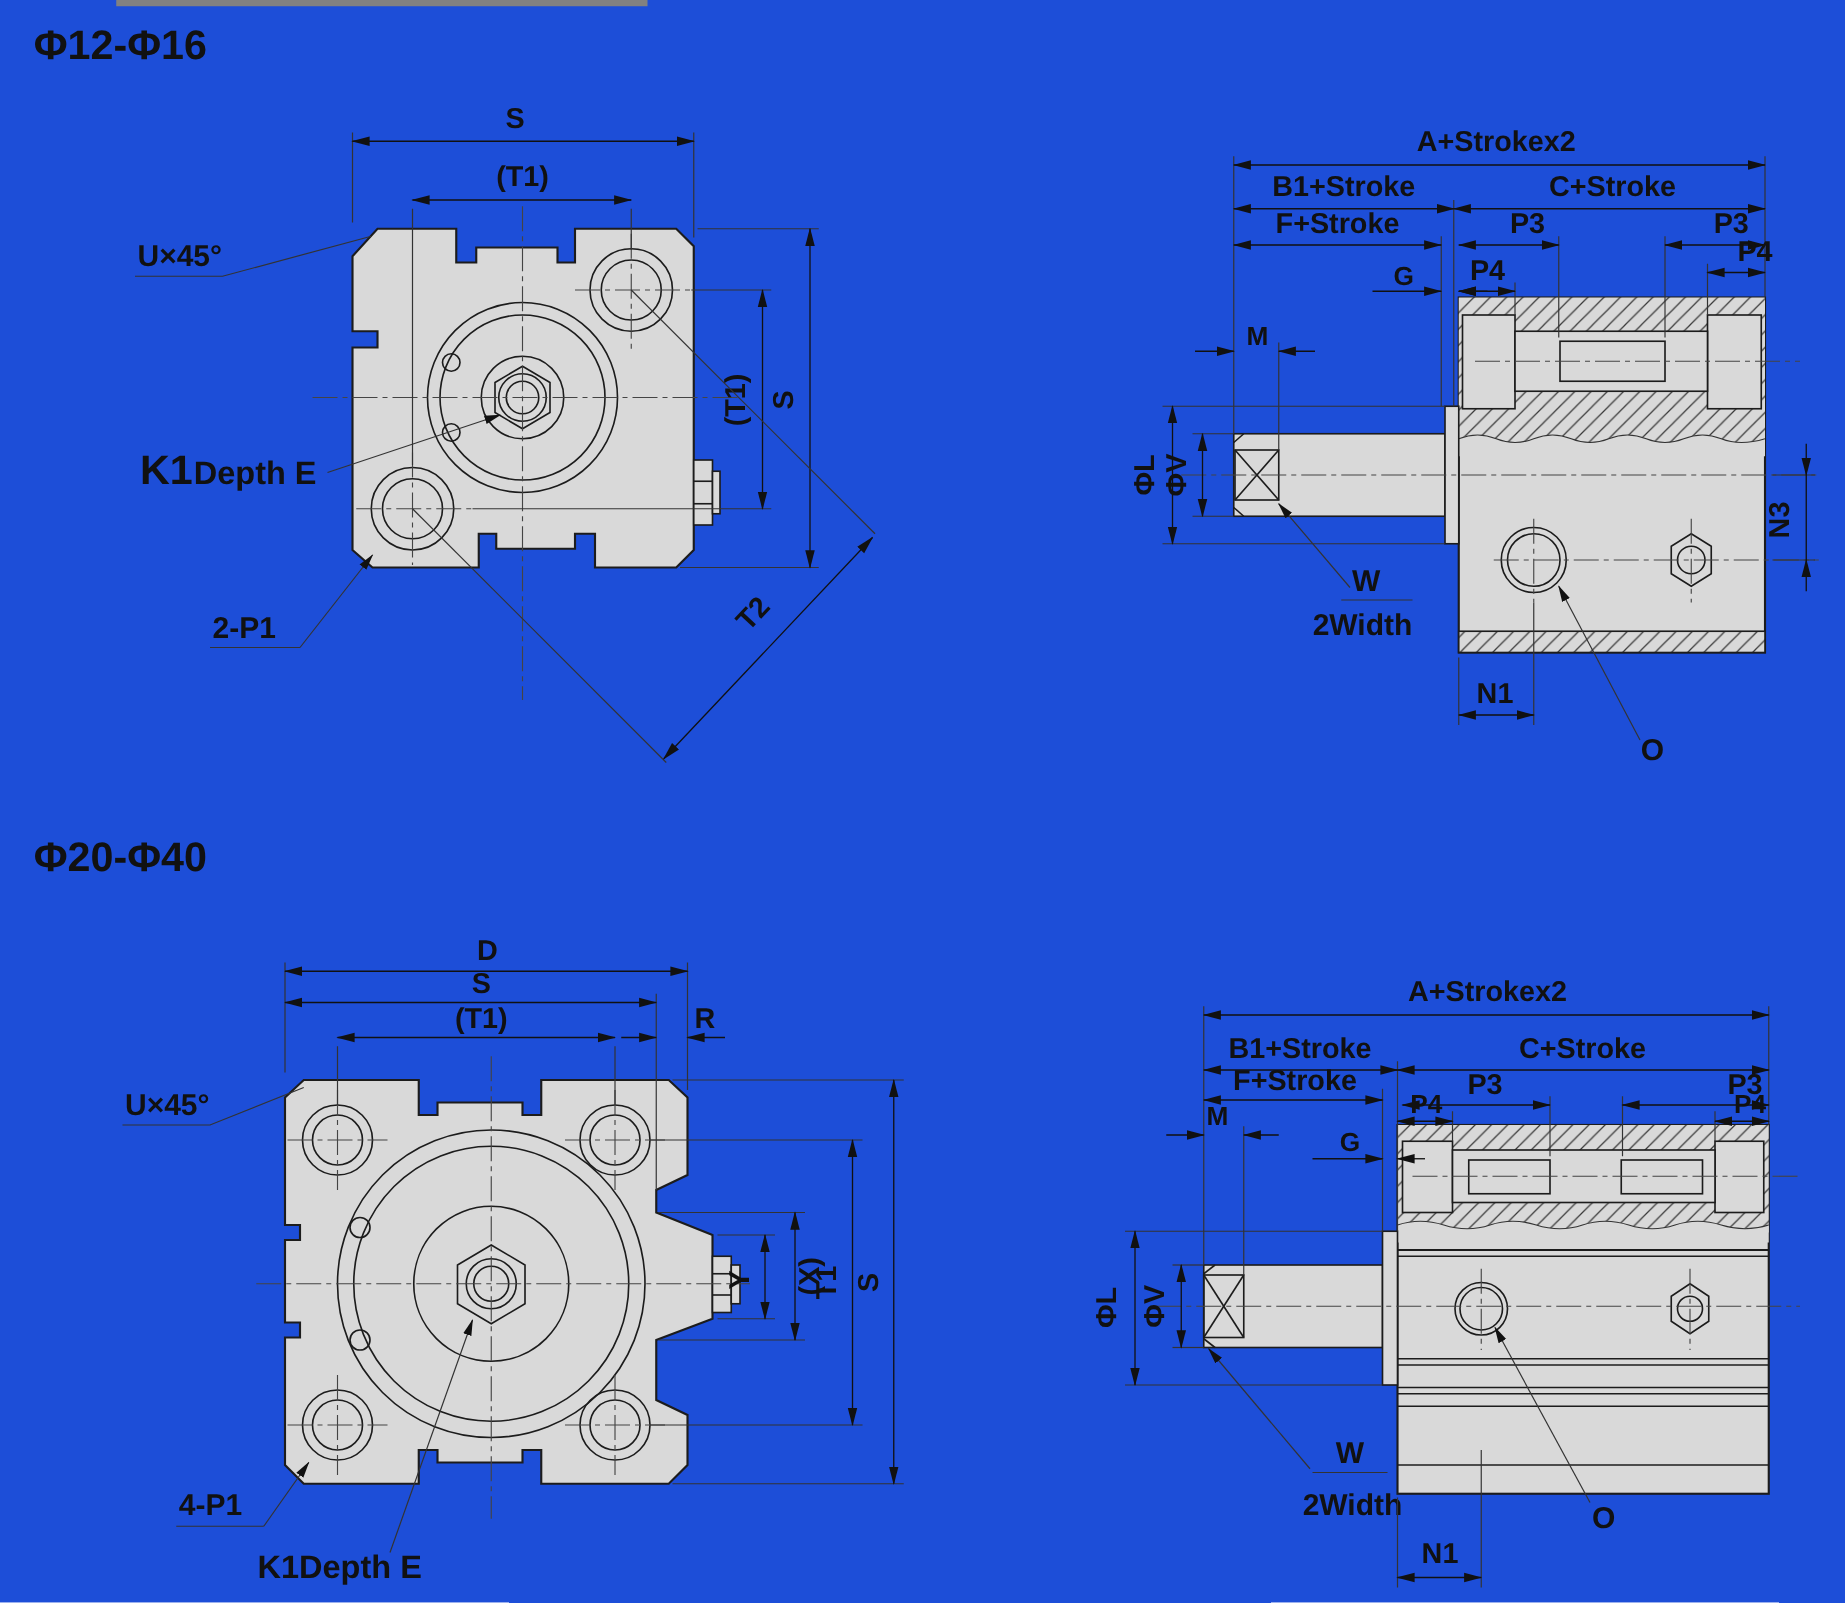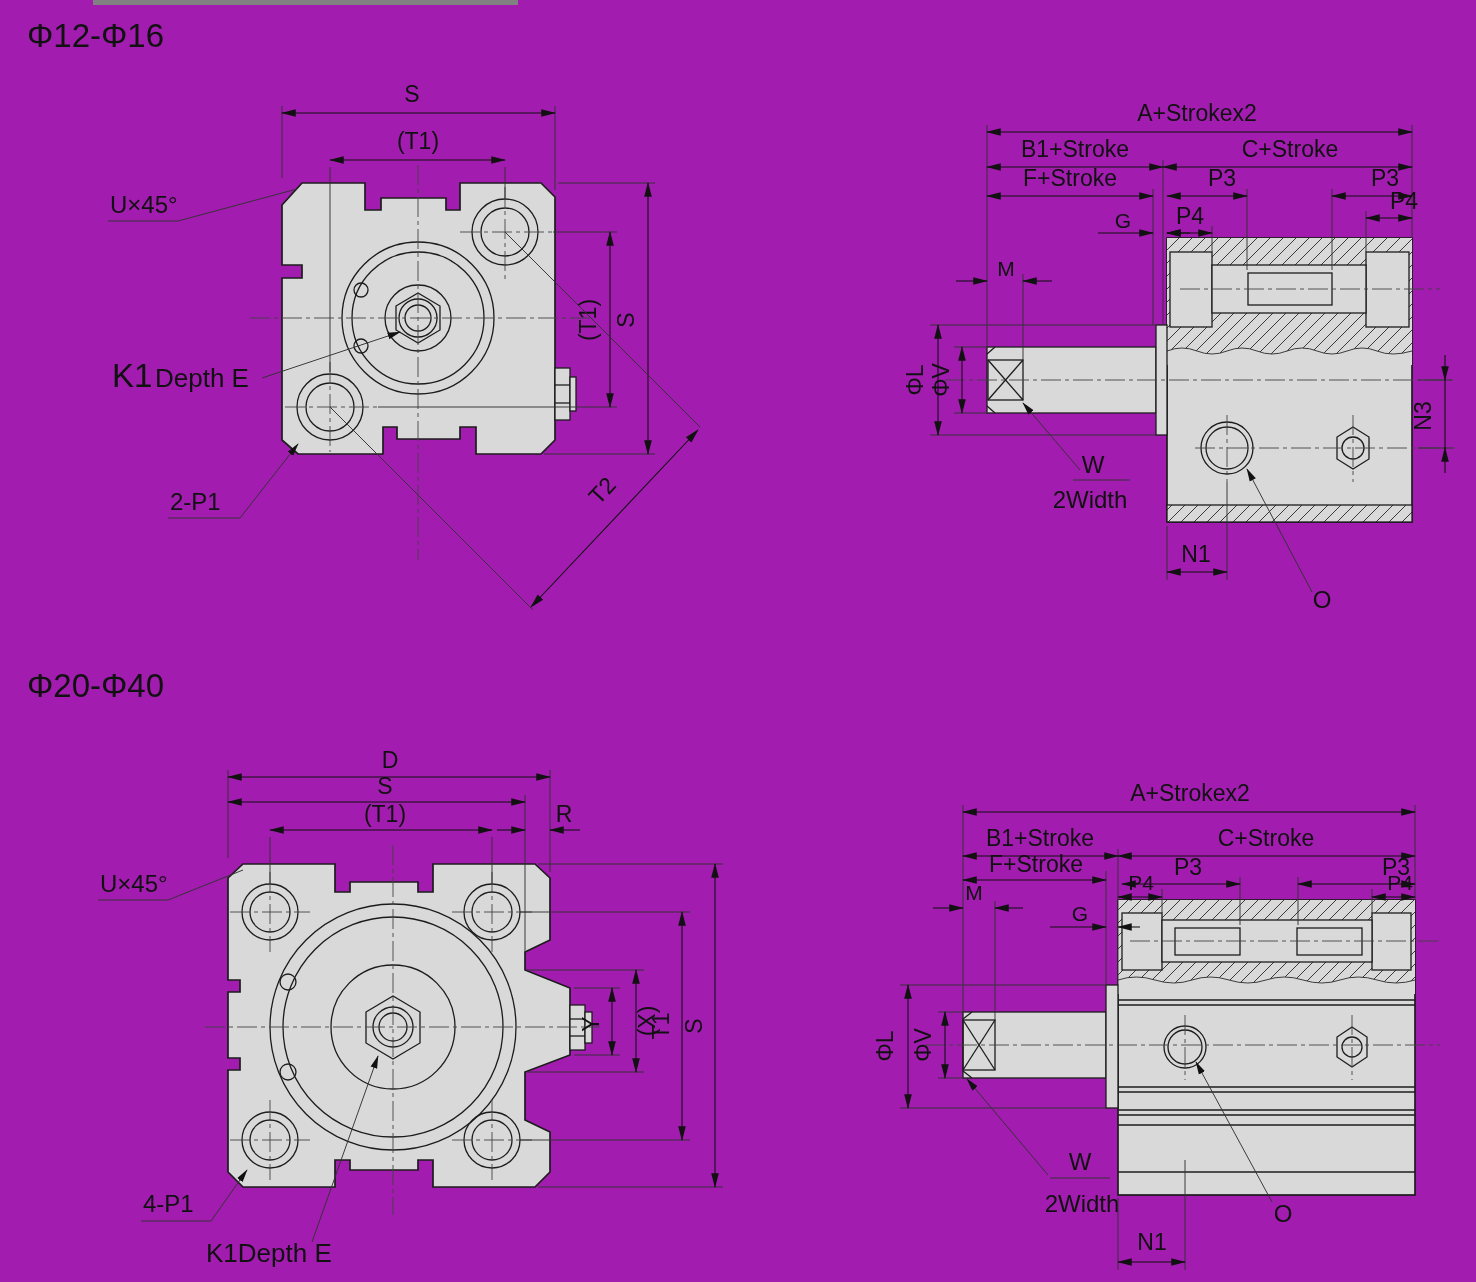--- a/index.html
+++ b/index.html
@@ -1,16 +1,16 @@
 <!DOCTYPE html>
 <html><head>
 <meta charset="utf-8">
 <style>
   html,body{margin:0;padding:0;background:#ffffff;}
-  .canvas{position:relative;width:1476px;height:1282px;background:#a21caf;overflow:hidden;}
+  .canvas{position:relative;width:1476px;height:1282px;background:#1d4ed8;overflow:hidden;font-weight:bold;}
   svg{display:block;}
   .txt{font-family:"Liberation Sans","DejaVu Sans",sans-serif;fill:#111;}
   .t-dim{font-size:23px;}
   .t-dim-s{font-size:21px;}
   .t-title{font-size:33px;}
   .t-k1{font-size:33px;}
   .t-depth{font-size:26px;}
   .t-lead{font-size:24px;}
   .ol{fill:#d9d9d9;stroke:#1c1c1c;stroke-width:1.7;}
   .fl{fill:#d9d9d9;stroke:#1c1c1c;stroke-width:1.3;}

